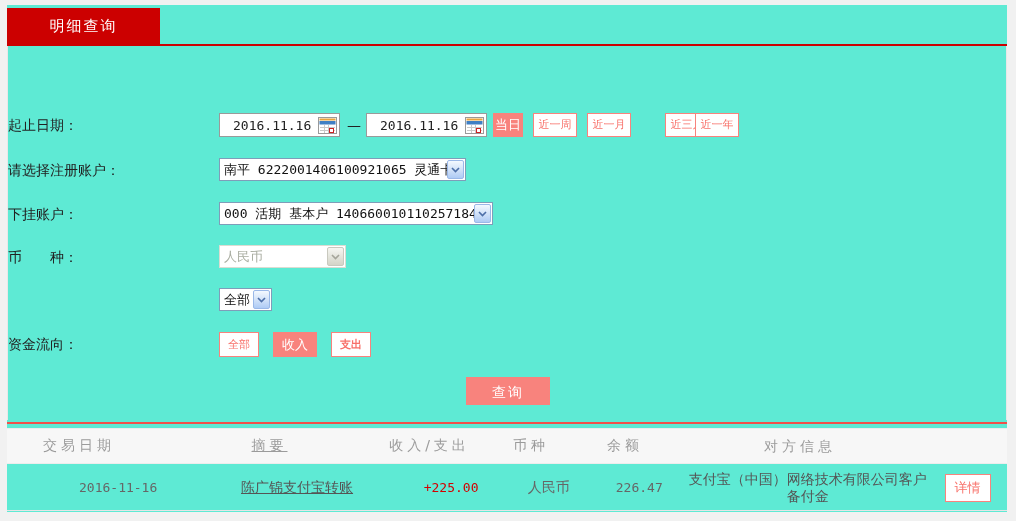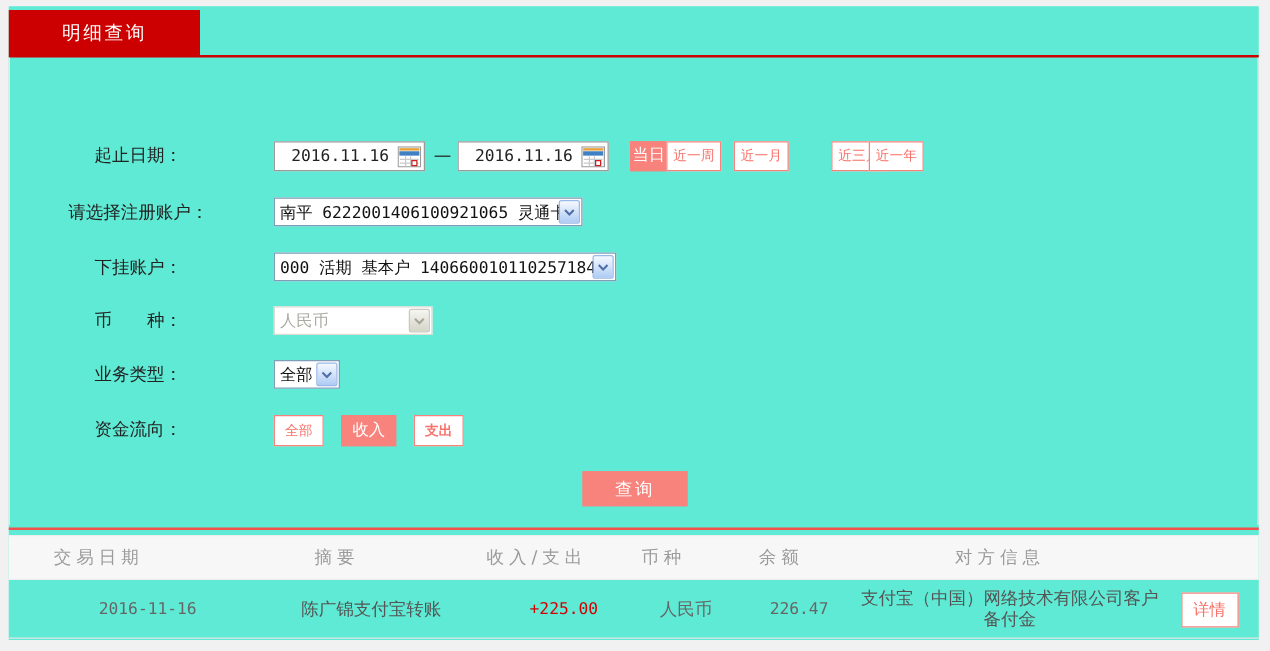--- a/index.html
+++ b/index.html
@@ -22,21 +22,21 @@
     font-size:15px; letter-spacing:2px; cursor:pointer;
   }
   .tab-line { position:absolute; left:0; top:39px; width:100%; height:2px; background:#cc0000; }
 
   
   .form-box {
     position:absolute; left:0; top:41px; width:100%; height:374px;
     border-left:1px solid #e8e8e8; border-right:1px solid #e8e8e8;
   }
   .flabel {
-    position:absolute; left:0; width:205px; text-align:center;
+    position:absolute; left:0; width:205px; text-align:left;
     font-size:14px; color:#222; line-height:24px; white-space:pre;
   }
 
   
   .date-input {
     position:absolute; width:121px; height:24px; background:#fff;
     border:1px solid #9a9a9a; display:flex; align-items:center;
     padding-left:13px; cursor:text;
   }
   .date-input .val { font-family:"DejaVu Sans Mono", monospace; font-size:13px; color:#222; }
@@ -90,21 +90,21 @@
     position:absolute; left:0; top:423px; width:100%; height:36px;
     background:#f7f7f7; border-top:1px solid #ededed; border-bottom:1px solid #ededed;
     display:flex; align-items:center; color:#9b9b9b; font-size:14px; letter-spacing:4px;
   }
   .trow {
     position:absolute; left:0; top:460px; width:100%; height:46px;
     display:flex; align-items:center; border-bottom:1px solid #e5e5e5;
     font-size:14px; color:#555;padding-left:36px;
   }
   .c1 { width:160px; padding-left:36px; text-align:left; }
-  .c2 { width:205px; text-align:center; }
+  .c2 { width:205px; text-align:center;text-decoration:underline; }
   .c3 { width:115px; text-align:center; }
   .c4 { width:88px;  text-align:center; }
   .c5 { width:100px; text-align:center; }
   .c6 { width:250px; text-align:center; line-height:17px; }
   .c7 { width:82px;  text-align:center; }
   .mono { font-family:"DejaVu Sans Mono", monospace; font-size:13px; color:#666; }
   .amount { font-family:"DejaVu Sans Mono", monospace; font-size:13px; color:#d30000; }
   .btn-detail { display:inline-block; padding:4px 9px; font-size:13px; }
 </style>
 </head>
@@ -146,21 +146,21 @@
           <g stroke="#c9c9c9" stroke-width="1">
             <line x1="2" y1="10.5" x2="17" y2="10.5"></line>
             <line x1="2" y1="13.5" x2="17" y2="13.5"></line>
             <line x1="6.5" y1="8" x2="6.5" y2="16"></line>
             <line x1="10.5" y1="8" x2="10.5" y2="16"></line>
           </g>
           <rect x="11.5" y="11.5" width="4" height="4" fill="#ffffff" stroke="#cc2222"></rect>
         </svg>
       </span>
     </div>
-    <div class="qbtn btn-fill" style="left:496px; top:67px; width:30px;">当日</div>
+    <div class="qbtn btn-fill" style="left:485px; top:67px; width:30px;">当日</div>
     <div class="qbtn btn-line" style="left:525px; top:67px; width:44px;">近一周</div>
     <div class="qbtn btn-line" style="left:579px; top:67px; width:44px;">近一月</div>
     <div class="qbtn btn-line" style="left:633px; top:67px; width:44px;margin-left:24px;">近三月</div>
     <div class="qbtn btn-line" style="left:687px; top:67px; width:44px;">近一年</div>
 
     <div class="flabel" style="top:112px;">请选择注册账户：</div>
     <div class="sel" style="left:211px; top:112px; width:247px;">
       <span class="num">南平 6222001406100921065 灵通卡</span>
       <span class="arrow">
         <svg width="9" height="6" viewBox="0 0 9 6">
@@ -182,21 +182,20 @@
     <div class="flabel" style="top:199px;">币　　种：</div>
     <div class="sel disabled" style="left:211px; top:199px; width:127px;">
       <span>人民币</span>
       <span class="arrow">
         <svg width="9" height="6" viewBox="0 0 9 6">
             <path d="M1 1 L4.5 4.6 L8 1" stroke="#a5a59a" stroke-width="1.6" fill="none"></path>
           </svg>
       </span>
     </div>
 
-    <div class="flabel" style="top:242px;">业务类型：</div>
     <div class="sel" style="left:211px; top:242px; width:53px;">
       <span>全部</span>
       <span class="arrow">
         <svg width="9" height="6" viewBox="0 0 9 6">
             <path d="M1 1 L4.5 4.6 L8 1" stroke="#4d6fa8" stroke-width="1.6" fill="none"></path>
           </svg>
       </span>
     </div>
 
     <div class="flabel" style="top:286px;">资金流向：</div>

